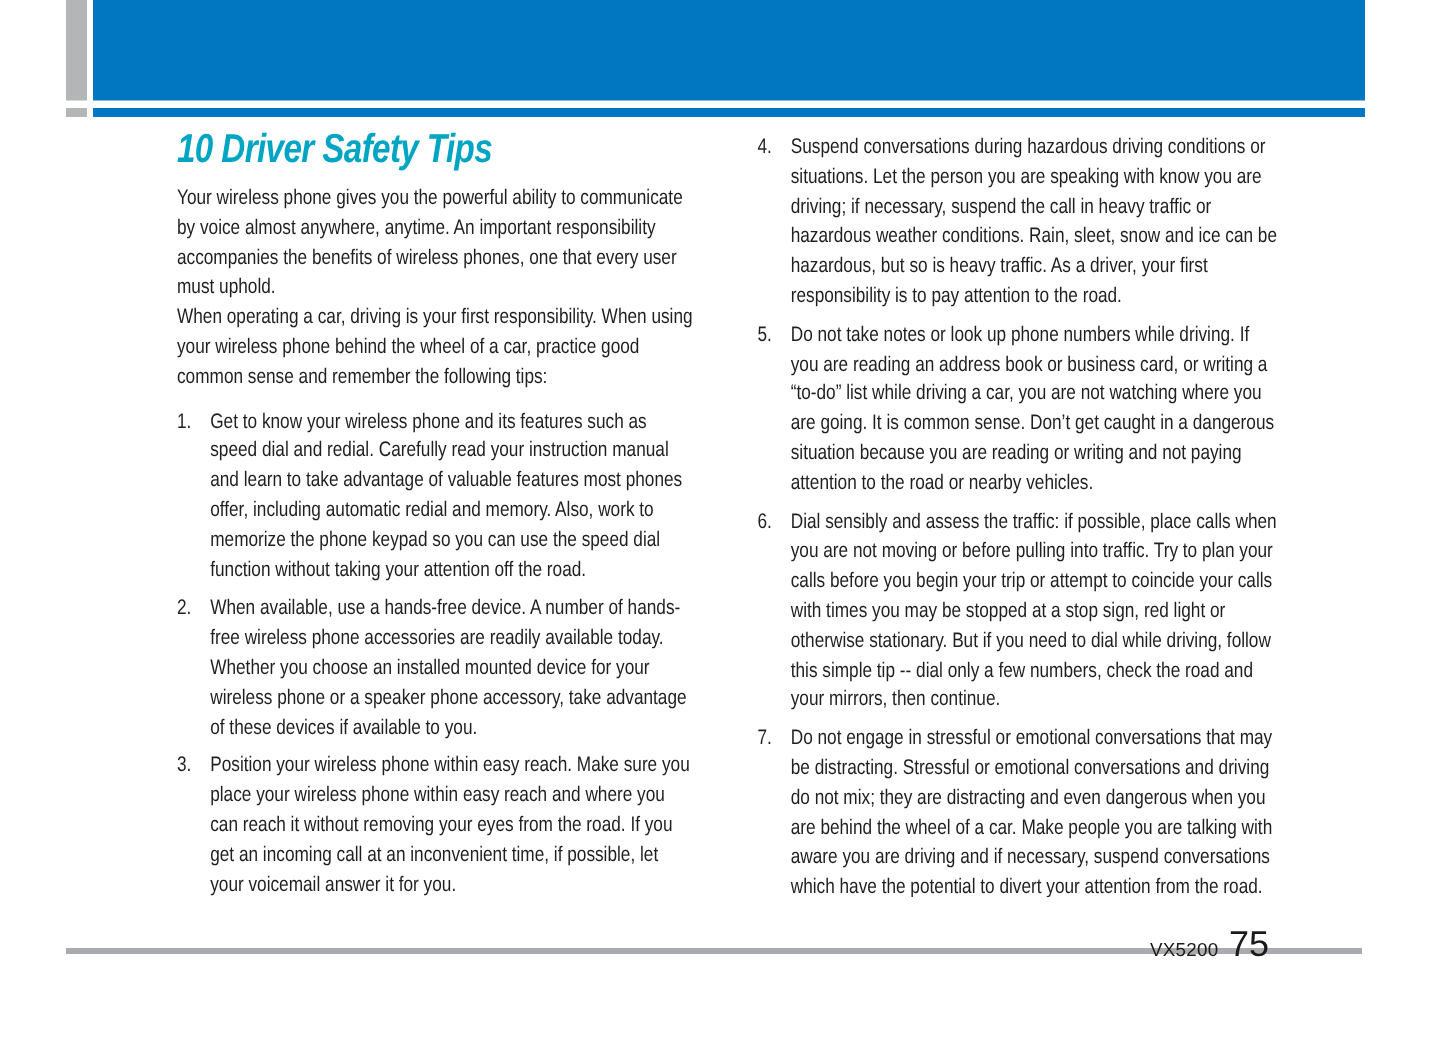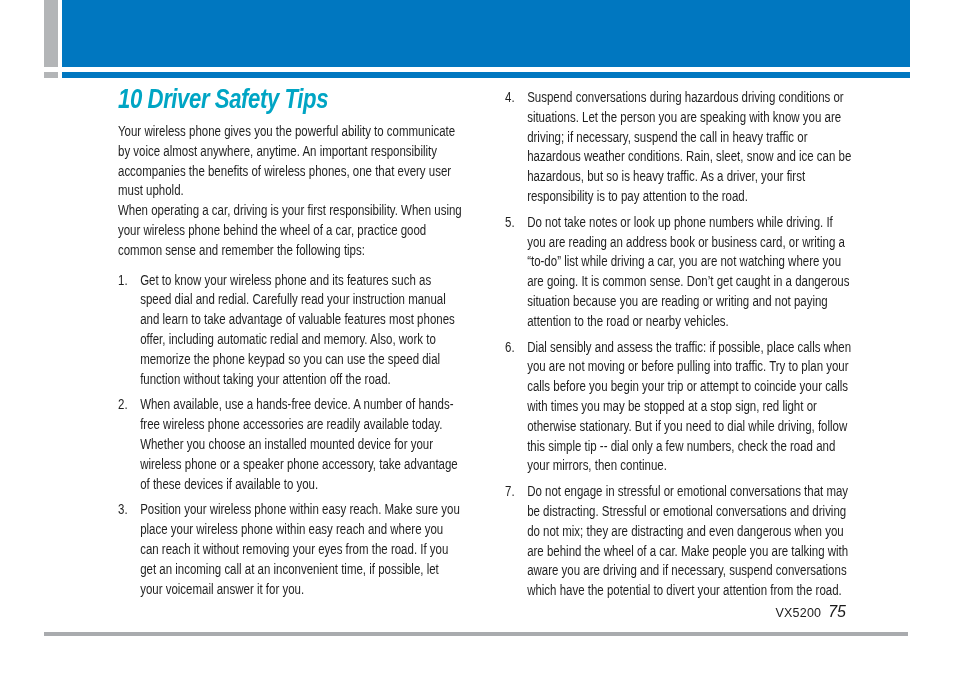--- a/index.html
+++ b/index.html
@@ -44,26 +44,26 @@
     white-space:nowrap;
   }
   .intro p{margin:0;}
   .tips{margin-top:10px;}
   .tip{display:flex;margin-bottom:6px;}
   .tip-num{width:27px;flex:0 0 27px;}
   .tip-text{flex:1;}
   
   .footer-rule{position:absolute;left:44px;top:632px;width:864px;height:4px;background:var(--footer_line);}
   .footer-id{
-    position:absolute;top:603px;right:108px;
+    position:absolute;top:616px;right:108px;
     display:flex;align-items:baseline;gap:7px;
     color:#1a1a1a;
   }
   .footer-model{font-size:12.5px;letter-spacing:0.2px;}
-  .footer-page{font-size:16px;font-style:italic;}
+  .footer-page{font-size:24px;}
 </style>
 </head>
 <body>
 
 <div class="hdr-strip"></div>
 <div class="hdr-bar"></div>
 <div class="rule-strip"></div>
 <div class="rule-bar"></div>
 
 <div class="col col-left">

